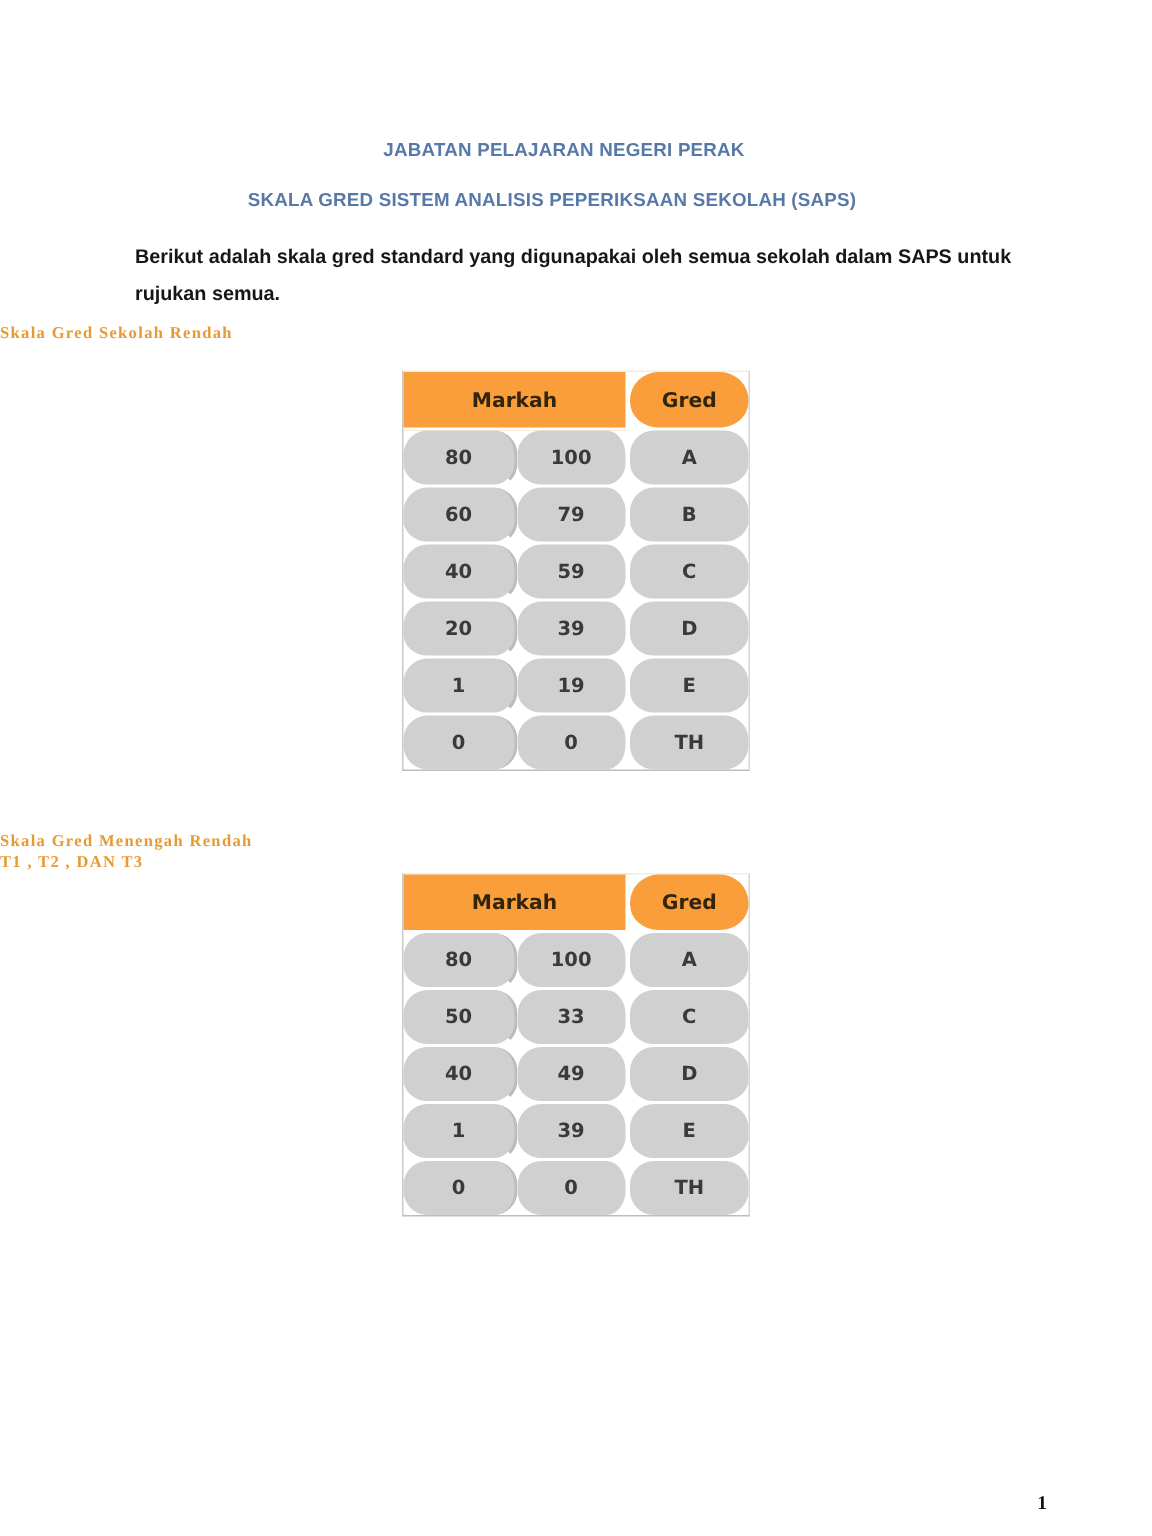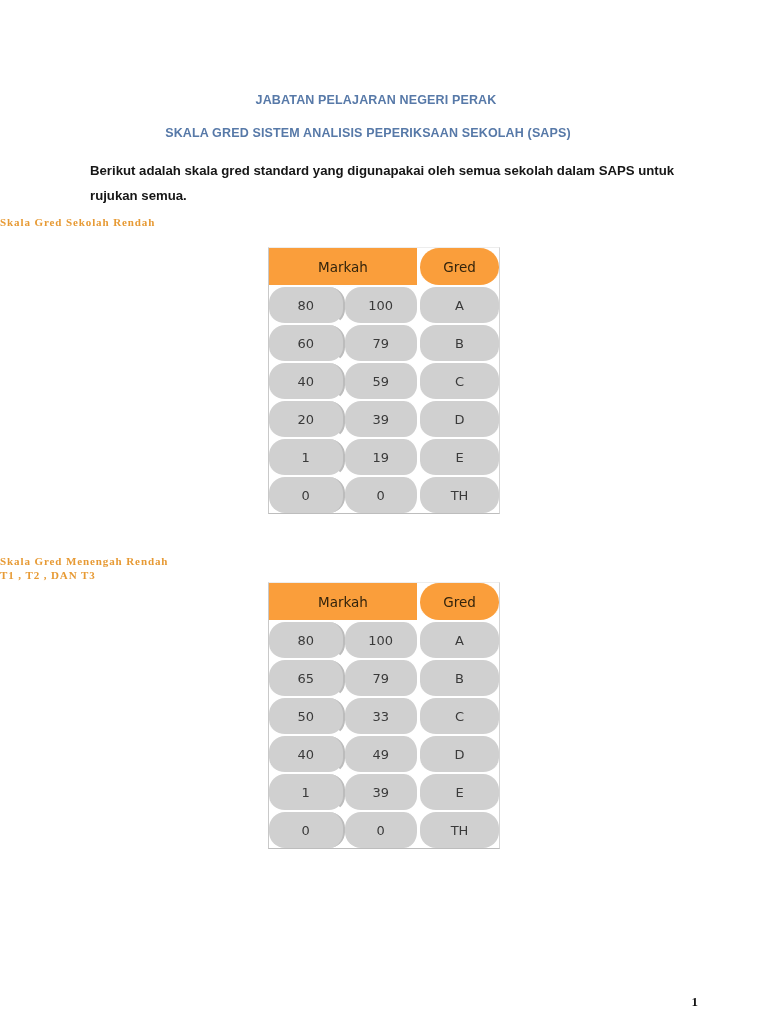--- a/index.html
+++ b/index.html
@@ -82,21 +82,21 @@
     border-left: 1px solid #c9c9c9;
     border-top: 1px solid #ededed;
     border-bottom: 1px solid #bdbdbd;
     border-right: 1px solid #d5d5d5;
   }
 
   table.grade-table th,
   table.grade-table td {
     font-family: "DejaVu Sans", sans-serif;
     font-size: 13px;
-    font-weight: normal;
+    font-weight: bold;
     text-align: center;
     vertical-align: middle;
     padding: 0;
     height: 36px;
     color: #3a3a3a;
   }
 
   table.grade-table thead th {
     background: #fa9e3b;
     color: #33240c;
@@ -212,25 +212,20 @@
           <th class="col-gred">Gred</th>
         </tr>
       </thead>
       <tbody>
         <tr>
           <td class="col-min">80</td>
           <td class="col-max">100</td>
           <td class="col-gred">A</td>
         </tr>
         <tr>
-          <td class="col-min">65</td>
-          <td class="col-max">79</td>
-          <td class="col-gred">B</td>
-        </tr>
-        <tr>
           <td class="col-min">50</td>
           <td class="col-max">33</td>
           <td class="col-gred">C</td>
         </tr>
         <tr>
           <td class="col-min">40</td>
           <td class="col-max">49</td>
           <td class="col-gred">D</td>
         </tr>
         <tr>

